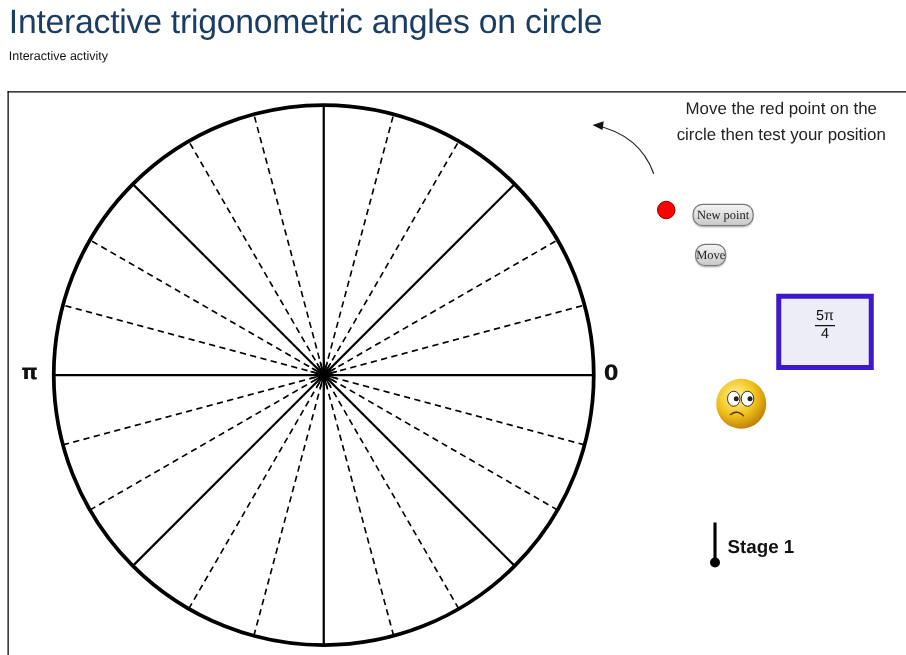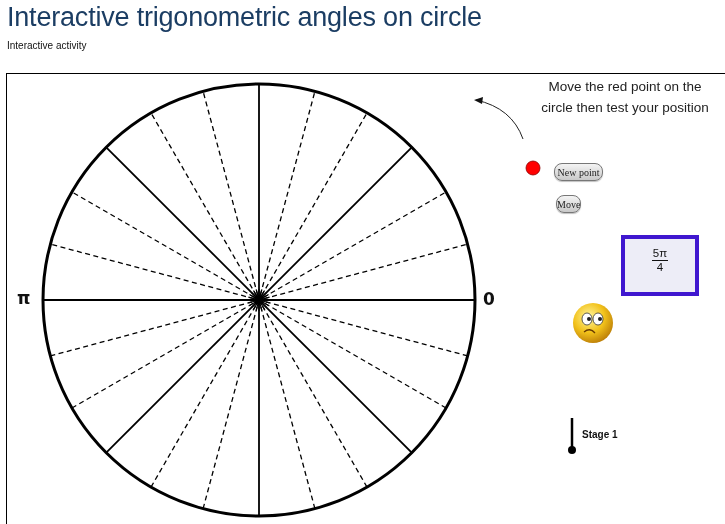--- a/index.html
+++ b/index.html
@@ -9,21 +9,21 @@
   .frame { position:absolute; left:6px; top:73px; width:724px; height:460px; border-top:1.5px solid #000; border-left:1.5px solid #000; box-sizing:border-box; }
   svg.board { position:absolute; left:0; top:0; }
   .instr { position:absolute; left:540px; top:77px; width:170px; font-family:"Liberation Sans", sans-serif; font-size:13.5px; line-height:20.5px; color:#222;text-align:center; }
   .btn { position:absolute; height:18px; border:1px solid #777; border-radius:8px; background:linear-gradient(#f4f4f4,#c9c9c9); font-family:Liberation Serif, serif; font-size:10px; color:#222; line-height:17px; text-align:center; box-sizing:border-box; box-shadow:0 1px 1px rgba(0,0,0,0.25); cursor:pointer; padding:0; }
   .btn-new { left:554px; top:163px; width:49px; }
   .btn-test { left:556px; top:195px; width:25px; }
   .answer-box { position:absolute; left:586px; top:235px; width:78px; height:61px; border:4px solid #3f17cf; background:#ededf7; box-sizing:border-box;margin-left:35px; }
   .frac { position:absolute; left:0; right:0; top:8px; text-align:center; font-family:"Liberation Sans", sans-serif; font-size:11.5px; color:#111; }
   .frac .num { display:inline-block; border-bottom:1px solid #111; padding:0 1px; line-height:13px; }
   .frac .den { display:block; line-height:13px; }
-  .stage-label { position:absolute; left:582px; top:429px; font-family:"Liberation Sans", sans-serif; font-weight:bold; font-size:10px; color:#111; }
+  .stage-label { position:absolute; left:582px; top:429px; font-family:"Liberation Sans", sans-serif; font-weight:bold; font-size:15px; color:#111; }
   .axis-label { position:absolute; font-family:"DejaVu Sans", sans-serif; font-weight:bold; font-size:17px; color:#111; }
 </style>
 </head>
 <body>
 
 <div class="title">Interactive trigonometric angles on circle</div>
 <div class="subtitle">Interactive activity</div>
 
 <div class="frame"></div>
 

